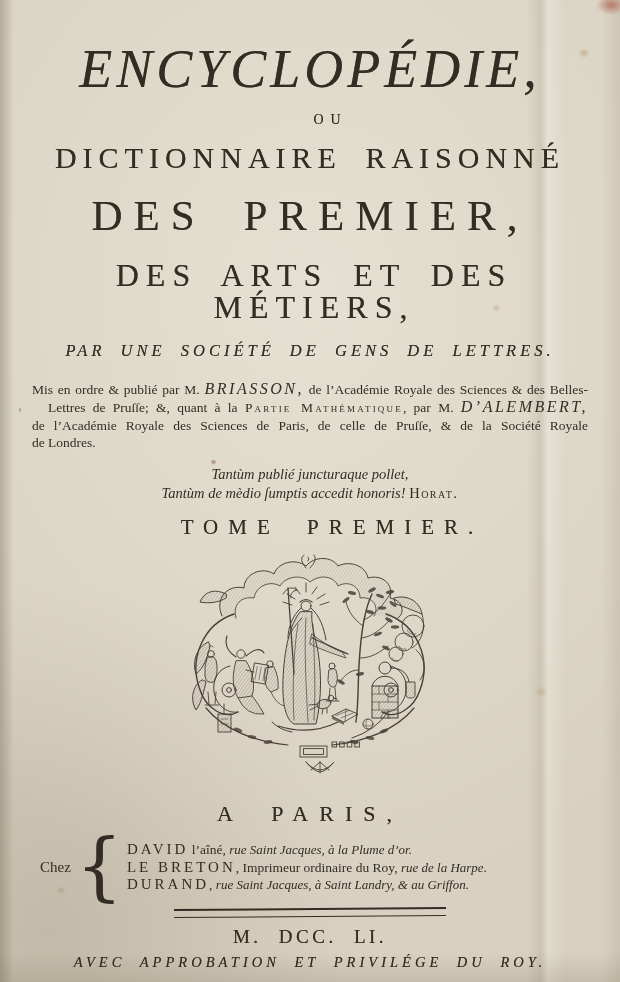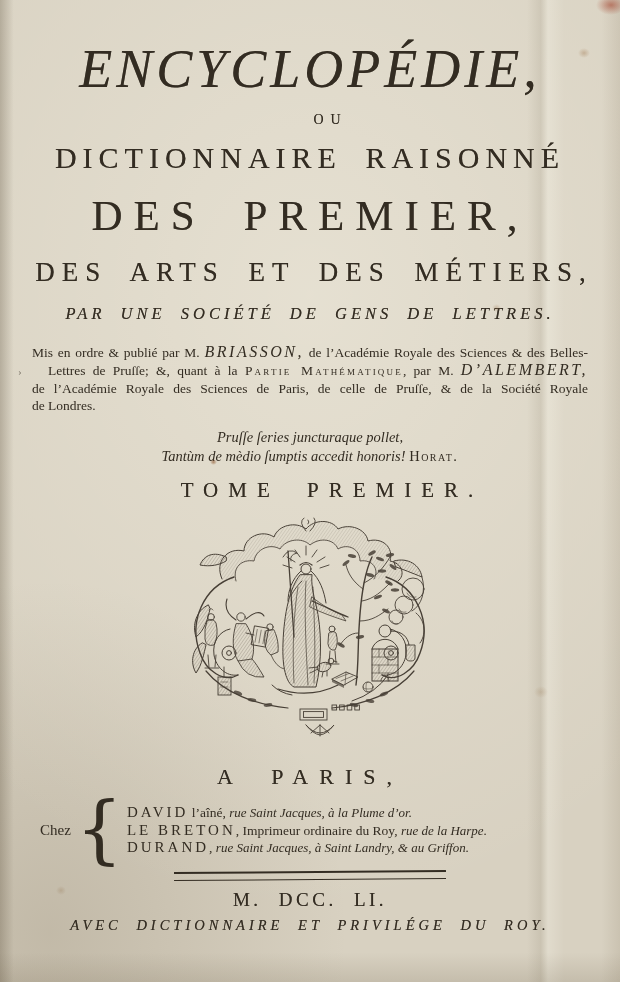--- a/index.html
+++ b/index.html
@@ -22,21 +22,21 @@
     text-align:center;
     padding-top:42px;
   }
   .inkshadow{text-shadow:0 0 .5px rgba(40,32,22,.55);}
   .title{
     font-size:54px;line-height:1;font-style:italic;letter-spacing:4px;word-spacing:4px;
   }
   .ou{font-size:14px;line-height:1;letter-spacing:7px;margin-top:17px;padding-left:41px;}
   .dict{font-size:30px;line-height:1;letter-spacing:6px;word-spacing:10px;margin-top:16px;}
   .sciences{font-size:43px;line-height:1;letter-spacing:11px;word-spacing:16px;margin-top:21px;}
-  .arts{font-size:27px;line-height:1;letter-spacing:7px;word-spacing:10px;margin-top:22px;padding-left:8px;}
+  .arts{font-size:32px;line-height:1;letter-spacing:7px;word-spacing:10px;margin-top:22px;padding-left:8px;}
   .byline{font-size:16.5px;line-height:1;font-style:italic;letter-spacing:4px;word-spacing:7px;margin-top:20px;}
   .imprint{
     width:556px;margin:20px auto 0;text-align:left;
     font-size:13.5px;line-height:17.5px;position:relative;
   }
   .imprint .just{text-align:justify;text-align-last:justify;}
   .imprint .ind{padding-left:16px;}
   .bigname{font-style:italic;font-size:16px;letter-spacing:2.5px;}
   .scaps{font-variant:small-caps;letter-spacing:2.2px;}
   .margin-mark{position:absolute;left:-14px;top:20px;font-size:11px;opacity:.55;}
@@ -100,21 +100,21 @@
 
   <div class="imprint">
     <span class="margin-mark">›</span>
     <div class="just"><span>Mis en ordre &amp; publié par M. </span><span class="bigname">BRIASSON,</span><span> de l’Académie Royale des Sciences &amp; des Belles-</span></div>
     <div class="just ind"><span>Lettres de Pruſſe; &amp;, quant à la </span><span class="scaps">Partie Mathématique</span><span>, par M. </span><span class="bigname">D’ALEMBERT,</span></div>
     <div class="just">de l’Académie Royale des Sciences de Paris, de celle de Pruſſe, &amp; de la Société Royale</div>
     <div>de Londres.</div>
   </div>
 
   <div class="motto">
-    <div>Pruſſe ſeries juncturaque pollet,</div>
+    <div>Tantùm publié juncturaque pollet,</div>
     <div><span>Tantùm de mèdio ſumptis accedit honoris! </span><span class="horat">Horat.</span></div>
   </div>
 
   <div class="tome inkshadow">TOME PREMIER.</div>
 
   <div class="vignette">
     <svg width="260" height="232" viewBox="0 0 260 232">
       <defs>
         <pattern id="ht" width="2.6" height="2.6" patternUnits="userSpaceOnUse" patternTransform="rotate(35)">
           <line x1="0" y1="0" x2="0" y2="2.6" stroke="#3b332a" stroke-width="0.55" opacity="0.7"></line>
@@ -282,15 +282,15 @@
     <div class="pub-list">
       <div><span class="pub-name">DAVID</span><span> l’aîné, </span><span class="pub-addr">rue Saint Jacques, à la Plume d’or.</span></div>
       <div><span class="pub-name">LE BRETON</span><span>, Imprimeur ordinaire du Roy, </span><span class="pub-addr">rue de la Harpe.</span></div>
       <div><span class="pub-name">DURAND</span><span>, </span><span class="pub-addr">rue Saint Jacques, à Saint Landry, &amp; au Griffon.</span></div>
     </div>
   </div>
 
   <div class="rule"></div>
 
   <div class="date inkshadow">M. DCC. LI.</div>
-  <div class="privilege inkshadow">AVEC DICTIONNAIRE ET PRIVILÉGE DU ROY.</div>
+  <div class="privilege inkshadow">AVEC APPROBATION ET PRIVILÉGE DU ROY.</div>
 
 </div>
 
 </body></html>

